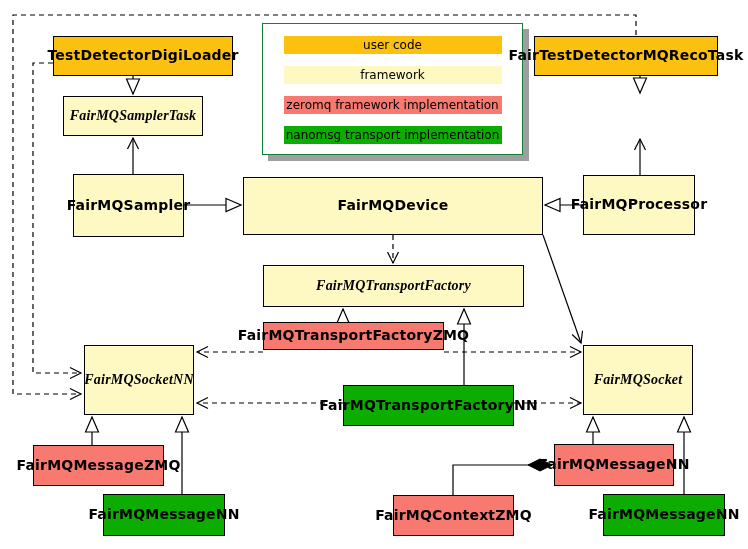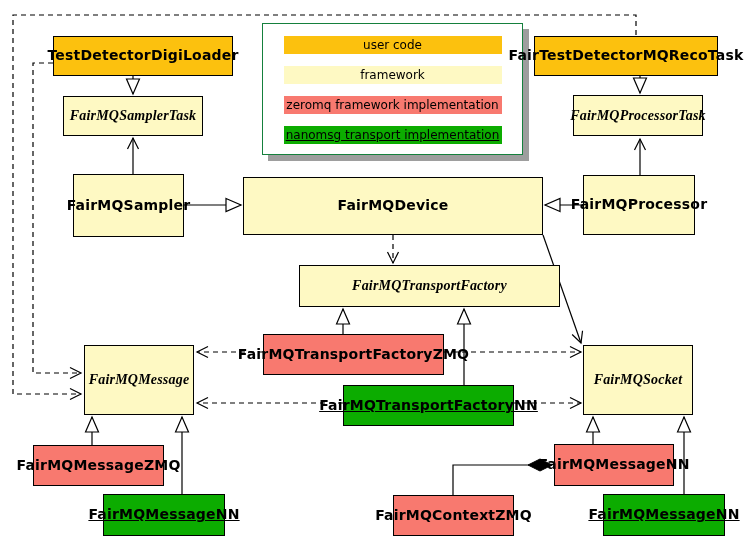--- a/index.html
+++ b/index.html
@@ -20,21 +20,21 @@
     text-align:center;
     font-size:14px;font-weight:700;color:#000;
     letter-spacing:0.2px;
     line-height:1.1;
     padding:12px;
   }
   .abstract{font-style:italic;font-family:Liberation Serif, serif;}
   .cat-user{background:#FCC10E;}
   .cat-fw{background:#fef9c3;}
   .cat-zmq{background:#F8796F;}
-  .cat-nn{background:#0CAC00;text-decoration:underline;}
+  .cat-nn{background:#0CAC00;}
   .legend{
     position:absolute;z-index:2;
     left:262px;top:23px;width:261px;height:132px;
     box-sizing:border-box;
     background:#ffffff;border:1px solid #15803d;
     box-shadow:6px 6px 0 #9e9e9e;
     display:flex;flex-direction:column;
     justify-content:flex-start;align-items:center;
     padding-top:12px;gap:12px;
   }
@@ -95,35 +95,34 @@
     <div class="legend-bar cat-zmq">zeromq framework implementation</div>
     <div class="legend-bar cat-nn">nanomsg transport implementation</div>
   </div>
 
   <div class="node cat-user" style="left:53px;top:36px;width:180px;height:40px;">TestDetectorDigiLoader</div>
 
   <div class="node cat-user" style="left:534px;top:36px;width:184px;height:40px;">FairTestDetectorMQRecoTask</div>
 
   <div class="node cat-fw abstract" style="left:63px;top:96px;width:140px;height:40px;">FairMQSamplerTask</div>
 
-  <div class="node cat-fw abstract" style="left:573px;top:95px;width:130px;height:41px;">FairMQProcessorTask</div>
 
   <div class="node cat-fw" style="left:73px;top:174px;width:111px;height:63px;">FairMQSampler</div>
 
   <div class="node cat-fw" style="left:243px;top:177px;width:300px;height:58px;">FairMQDevice</div>
 
   <div class="node cat-fw" style="left:583px;top:175px;width:112px;height:60px;">FairMQProcessor</div>
 
-  <div class="node cat-fw abstract" style="left:263px;top:265px;width:261px;height:42px;margin-left:36px;">FairMQTransportFactory</div>
+  <div class="node cat-fw abstract" style="left:263px;top:265px;width:261px;height:42px;">FairMQTransportFactory</div>
 
-  <div class="node cat-zmq" style="left:263px;top:334px;width:181px;height:41px;">FairMQTransportFactoryZMQ</div>
+  <div class="node cat-zmq" style="left:263px;top:322px;width:181px;height:28px;">FairMQTransportFactoryZMQ</div>
 
   <div class="node cat-nn" style="left:343px;top:385px;width:171px;height:41px;">FairMQTransportFactoryNN</div>
 
-  <div class="node cat-fw abstract" style="left:84px;top:345px;width:110px;height:70px;">FairMQMessage</div>
+  <div class="node cat-fw abstract" style="left:84px;top:345px;width:110px;height:70px;">FairMQSocketNN</div>
 
   <div class="node cat-fw abstract" style="left:583px;top:345px;width:110px;height:70px;">FairMQSocket</div>
 
   <div class="node cat-zmq" style="left:33px;top:445px;width:131px;height:41px;">FairMQMessageZMQ</div>
 
   <div class="node cat-nn" style="left:103px;top:494px;width:122px;height:42px;">FairMQMessageNN</div>
 
   <div class="node cat-zmq" style="left:393px;top:495px;width:121px;height:41px;">FairMQContextZMQ</div>
 
   <div class="node cat-zmq" style="left:554px;top:444px;width:120px;height:42px;">FairMQMessageNN</div>

